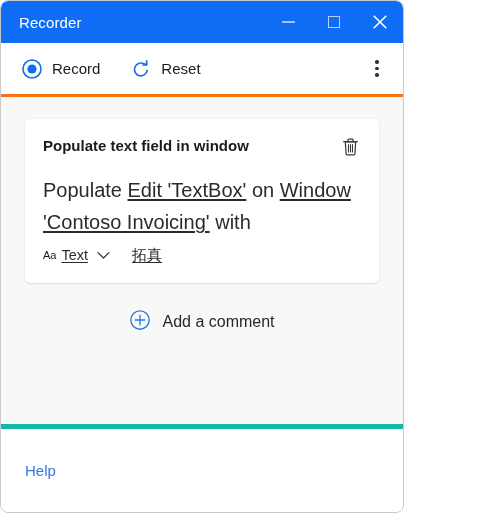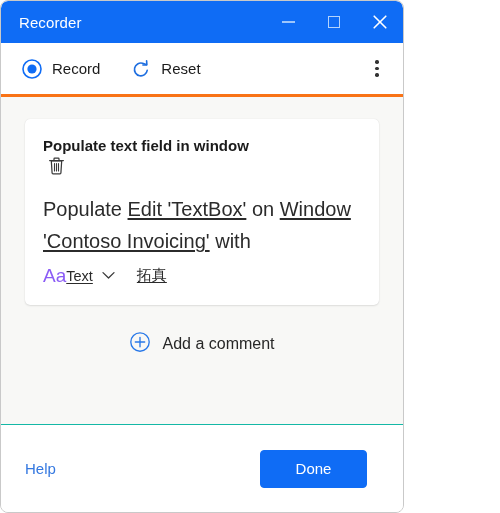--- a/index.html
+++ b/index.html
@@ -149,21 +149,20 @@
     border-radius: 5px;
     box-shadow: 0 1px 2px rgba(0,0,0,0.10), 0 0 1px rgba(0,0,0,0.12);
     padding: 16px 18px 18px 18px;
     position: relative;
     box-sizing: border-box;
   }
   .card-header {
     display: flex;
     align-items: flex-start;
     justify-content: space-between;
-    flex-direction: column;
   }
   .card-title {
     font-size: 15px;
     font-weight: bold;
     color: #1b1b1b;
     padding-top: 2px;
   }
   .delete-btn {
     width: 26px;
     height: 26px;
@@ -191,23 +190,23 @@
     margin-top: 7px;
     display: flex;
     align-items: center;
   }
   .type-chip {
     display: flex;
     align-items: center;
     cursor: default;
   }
   .aa-mark {
-    color: #8b5cf6;
-    font-size: 19px;
-    margin-right: 0;
+    color: #0f172a;
+    font-size: 11px;
+    margin-right: 5px;
     font-weight: normal;
   }
   .type-name {
     font-size: 14.5px;
     color: #2b2b2b;
     text-decoration: underline;
     text-underline-offset: 2px;
   }
   .chev {
     margin-left: 9px;
@@ -242,21 +241,21 @@
   .add-comment-label {
     font-size: 16px;
     color: #272727;
   }
 
   
   .footer {
     flex: 0 0 auto;
     height: 88px;
     background: #ffffff;
-    border-top: 1px solid #14b8a6;
+    border-top: 5px solid #14b8a6;
     display: flex;
     align-items: center;
     padding: 0 24px;
     box-sizing: border-box;
   }
   .help-link {
     font-size: 15px;
     color: #3478e0;
     cursor: default;
   }
@@ -382,16 +381,15 @@
         </svg>
       </span>
       <span class="add-comment-label">Add a comment</span>
     </div>
 
   </div>
 
   <div class="footer">
     <span class="help-link">Help</span>
     <span class="footer-spacer"></span>
-    <div class="btn btn-primary">Done</div>
   </div>
 
 </div>
 
 </body></html>

